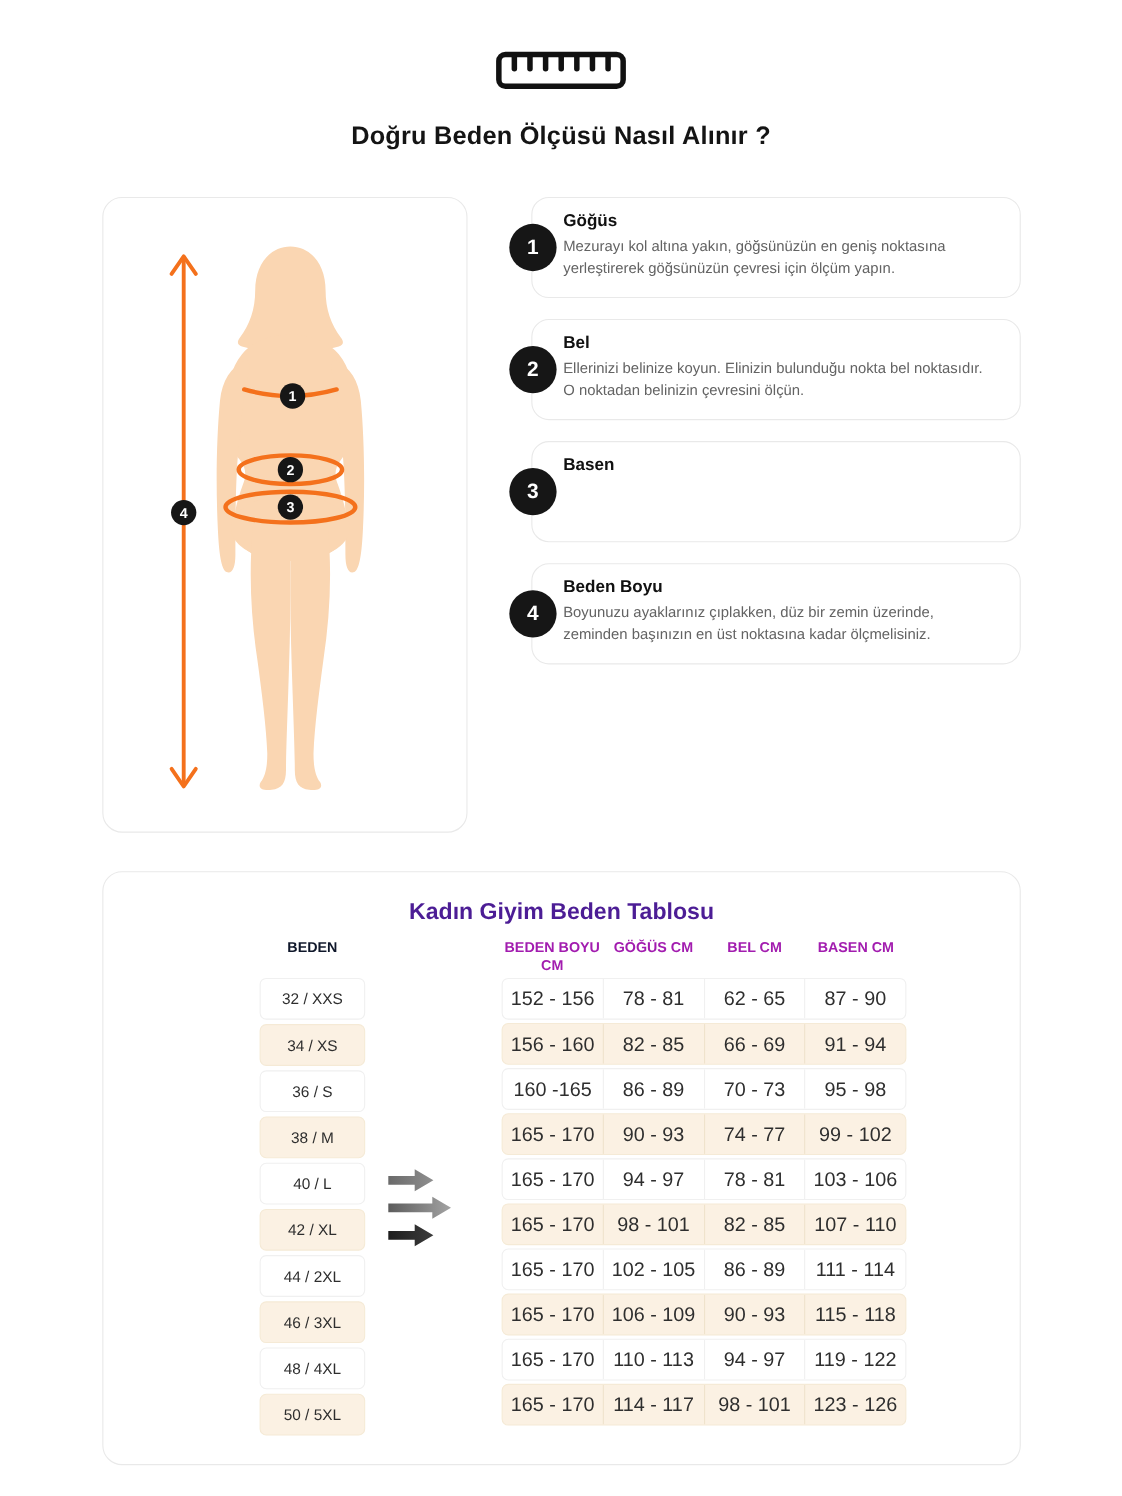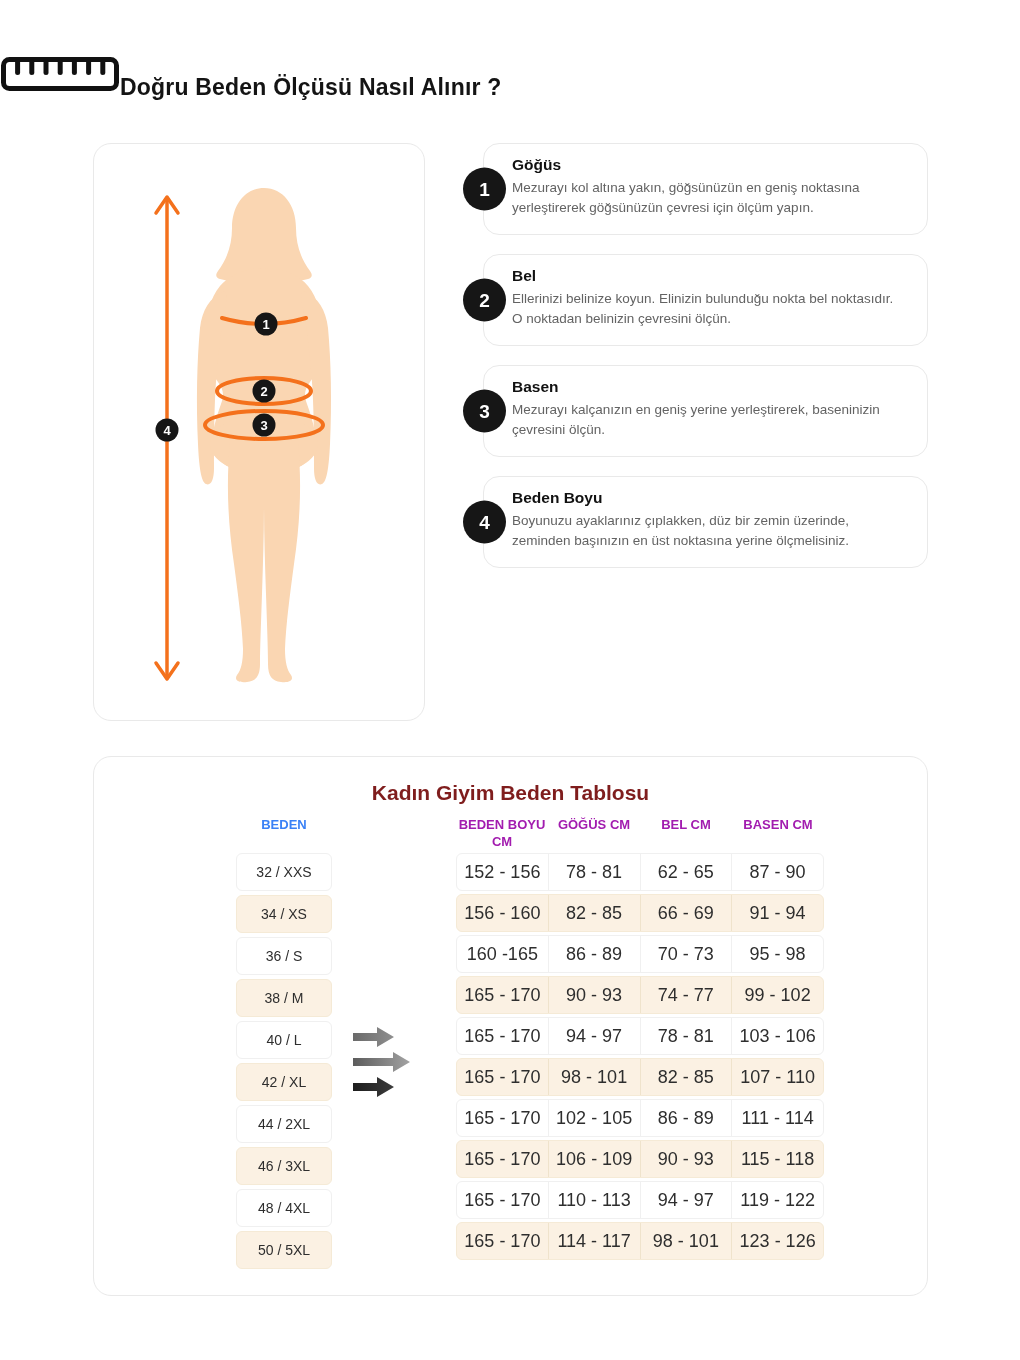--- a/index.html
+++ b/index.html
@@ -16,21 +16,21 @@
     --cell-text:#2e2e2e;
   }
   *{margin:0;padding:0;box-sizing:border-box;}
   html,body{background:#fff;}
   body{
     width:1020px;height:1360px;position:relative;
     font-family:"Liberation Sans","DejaVu Sans",sans-serif;
     color:var(--text-dark);
   }
   
-  .hdr{padding-top:46px;display:flex;flex-direction:row;align-items:center;}
+  .hdr{padding-top:46px;display:flex;flex-direction:column;align-items:center;}
   .ruler-wrap{height:36px;}
   .page-title{margin-top:28px;font-size:23px;font-weight:bold;color:#141414;letter-spacing:.2px;}
   
   .measure{display:flex;margin:42px 92px 0 93px;gap:58px;}
   .figure-card{width:332px;height:578px;border:1.5px solid var(--card-border);border-radius:18px;flex:none;overflow:hidden;}
   .cards-col{display:flex;flex-direction:column;gap:19px;width:445px;}
   .icard{position:relative;height:92px;border:1.5px solid var(--card-border);border-radius:16px;padding:12px 26px 0 28px;background:#fff;}
   .icard .badge{
     position:absolute;left:-21px;top:50%;transform:translateY(-50%);
     width:43px;height:43px;border-radius:50%;background:var(--badge);
@@ -39,24 +39,24 @@
   }
   .icard h3{font-size:15.5px;font-weight:bold;color:#111;margin-bottom:4px;}
   .icard p{font-size:13.5px;color:var(--text-gray);line-height:1.46;}
   
   .skin{fill:var(--skin);}
   .mark{stroke:var(--orange);fill:none;stroke-linecap:round;}
   .badge-dot{fill:var(--badge);}
   .badge-num{fill:#fff;font-size:13px;font-weight:bold;font-family:"Liberation Sans",sans-serif;}
   
   .table-card{margin:35px 92px 0 93px;height:540px;border:1.5px solid var(--card-border);border-radius:18px;padding-top:24px;position:relative;background:#fff;}
-  .table-title{text-align:center;font-size:21px;font-weight:bold;color:#7f1d1d;}
+  .table-title{text-align:center;font-size:21px;font-weight:bold;color:#4c1d95;}
   .table-wrap{position:relative;margin-top:12px;height:460px;}
   .size-col{position:absolute;left:142px;top:0;width:96px;}
-  .col-head{height:36px;display:flex;align-items:flex-start;justify-content:center;font-size:13px;font-weight:600;color:#3b82f6;line-height:1.3;text-align:center;}
+  .col-head{height:36px;display:flex;align-items:flex-start;justify-content:center;font-size:13px;font-weight:600;color:#0f172a;line-height:1.3;text-align:center;}
   .cell{height:38px;margin-bottom:4px;border-radius:6px;display:flex;align-items:center;justify-content:center;font-size:14px;color:var(--cell-text);border:1px solid var(--white-border);background:#fff;}
   .cell.alt{background:var(--peach);border-color:var(--peach-border);}
   .data-col{position:absolute;left:362px;top:0;width:368px;}
   .data-head{display:flex;height:36px;}
   .dh{width:92px;text-align:center;font-size:13px;font-weight:600;color:#a21caf;line-height:1.3;}
   .drow{display:flex;height:38px;margin-bottom:3px;border-radius:6px;border:1px solid var(--white-border);background:#fff;overflow:hidden;}
   .drow.alt{background:var(--peach);border-color:var(--peach-border);}
   .dcell{flex:1;display:flex;align-items:center;justify-content:center;font-size:18px;color:var(--cell-text);border-right:1px solid var(--white-border);}
   .drow.alt .dcell{border-right-color:var(--peach-sep);}
   .dcell:last-child{border-right:none;}
@@ -138,26 +138,25 @@
       <p>Mezurayı kol altına yakın, göğsünüzün en geniş noktasına yerleştirerek göğsünüzün çevresi için ölçüm yapın.</p>
     </div>
     <div class="icard">
       <div class="badge">2</div>
       <h3>Bel</h3>
       <p>Ellerinizi belinize koyun. Elinizin bulunduğu nokta bel noktasıdır. O noktadan belinizin çevresini ölçün.</p>
     </div>
     <div class="icard">
       <div class="badge">3</div>
       <h3>Basen</h3>
-      <p>Mezurayı kalçanızın en geniş yerine yerleştirerek, baseninizin çevresini ölçün.</p>
     </div>
     <div class="icard">
       <div class="badge">4</div>
       <h3>Beden Boyu</h3>
-      <p>Boyunuzu ayaklarınız çıplakken, düz bir zemin üzerinde, zeminden başınızın en üst noktasına yerine ölçmelisiniz.</p>
+      <p>Boyunuzu ayaklarınız çıplakken, düz bir zemin üzerinde, zeminden başınızın en üst noktasına kadar ölçmelisiniz.</p>
     </div>
   </div>
 </div>
 
 <div class="table-card">
   <div class="table-title">Kadın Giyim Beden Tablosu</div>
 
   <div class="table-wrap">
 
     <div class="size-col">

